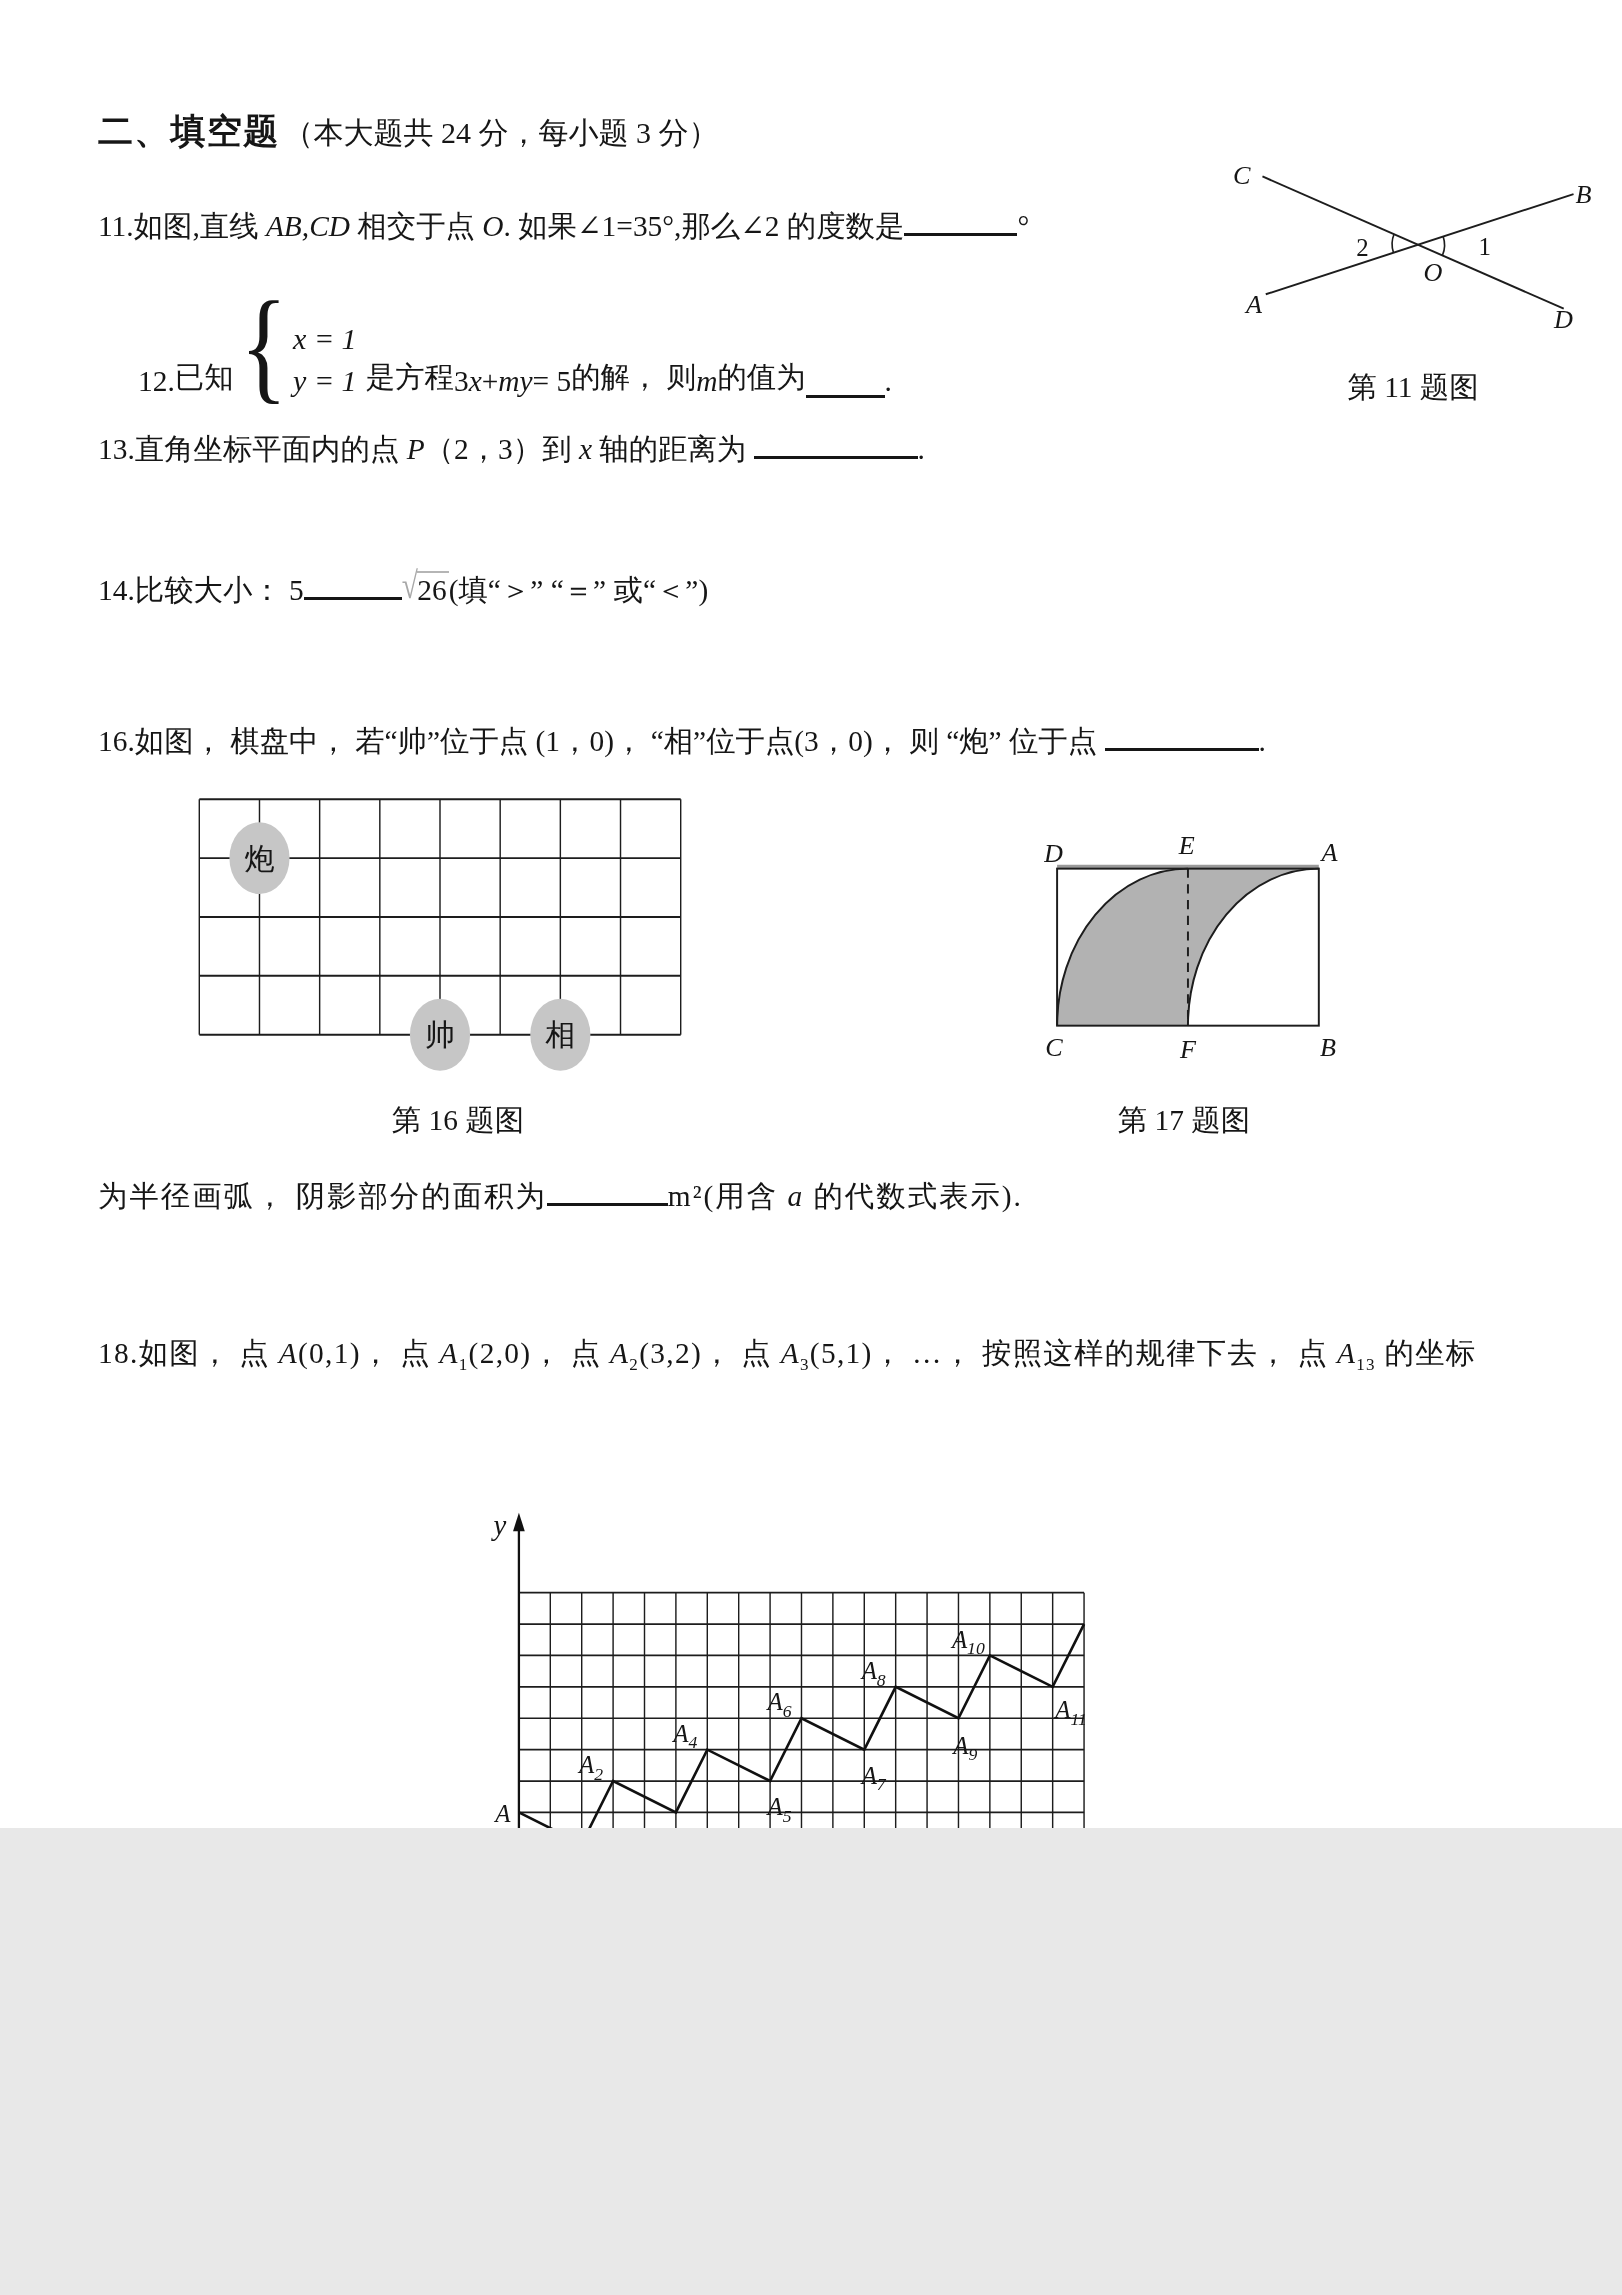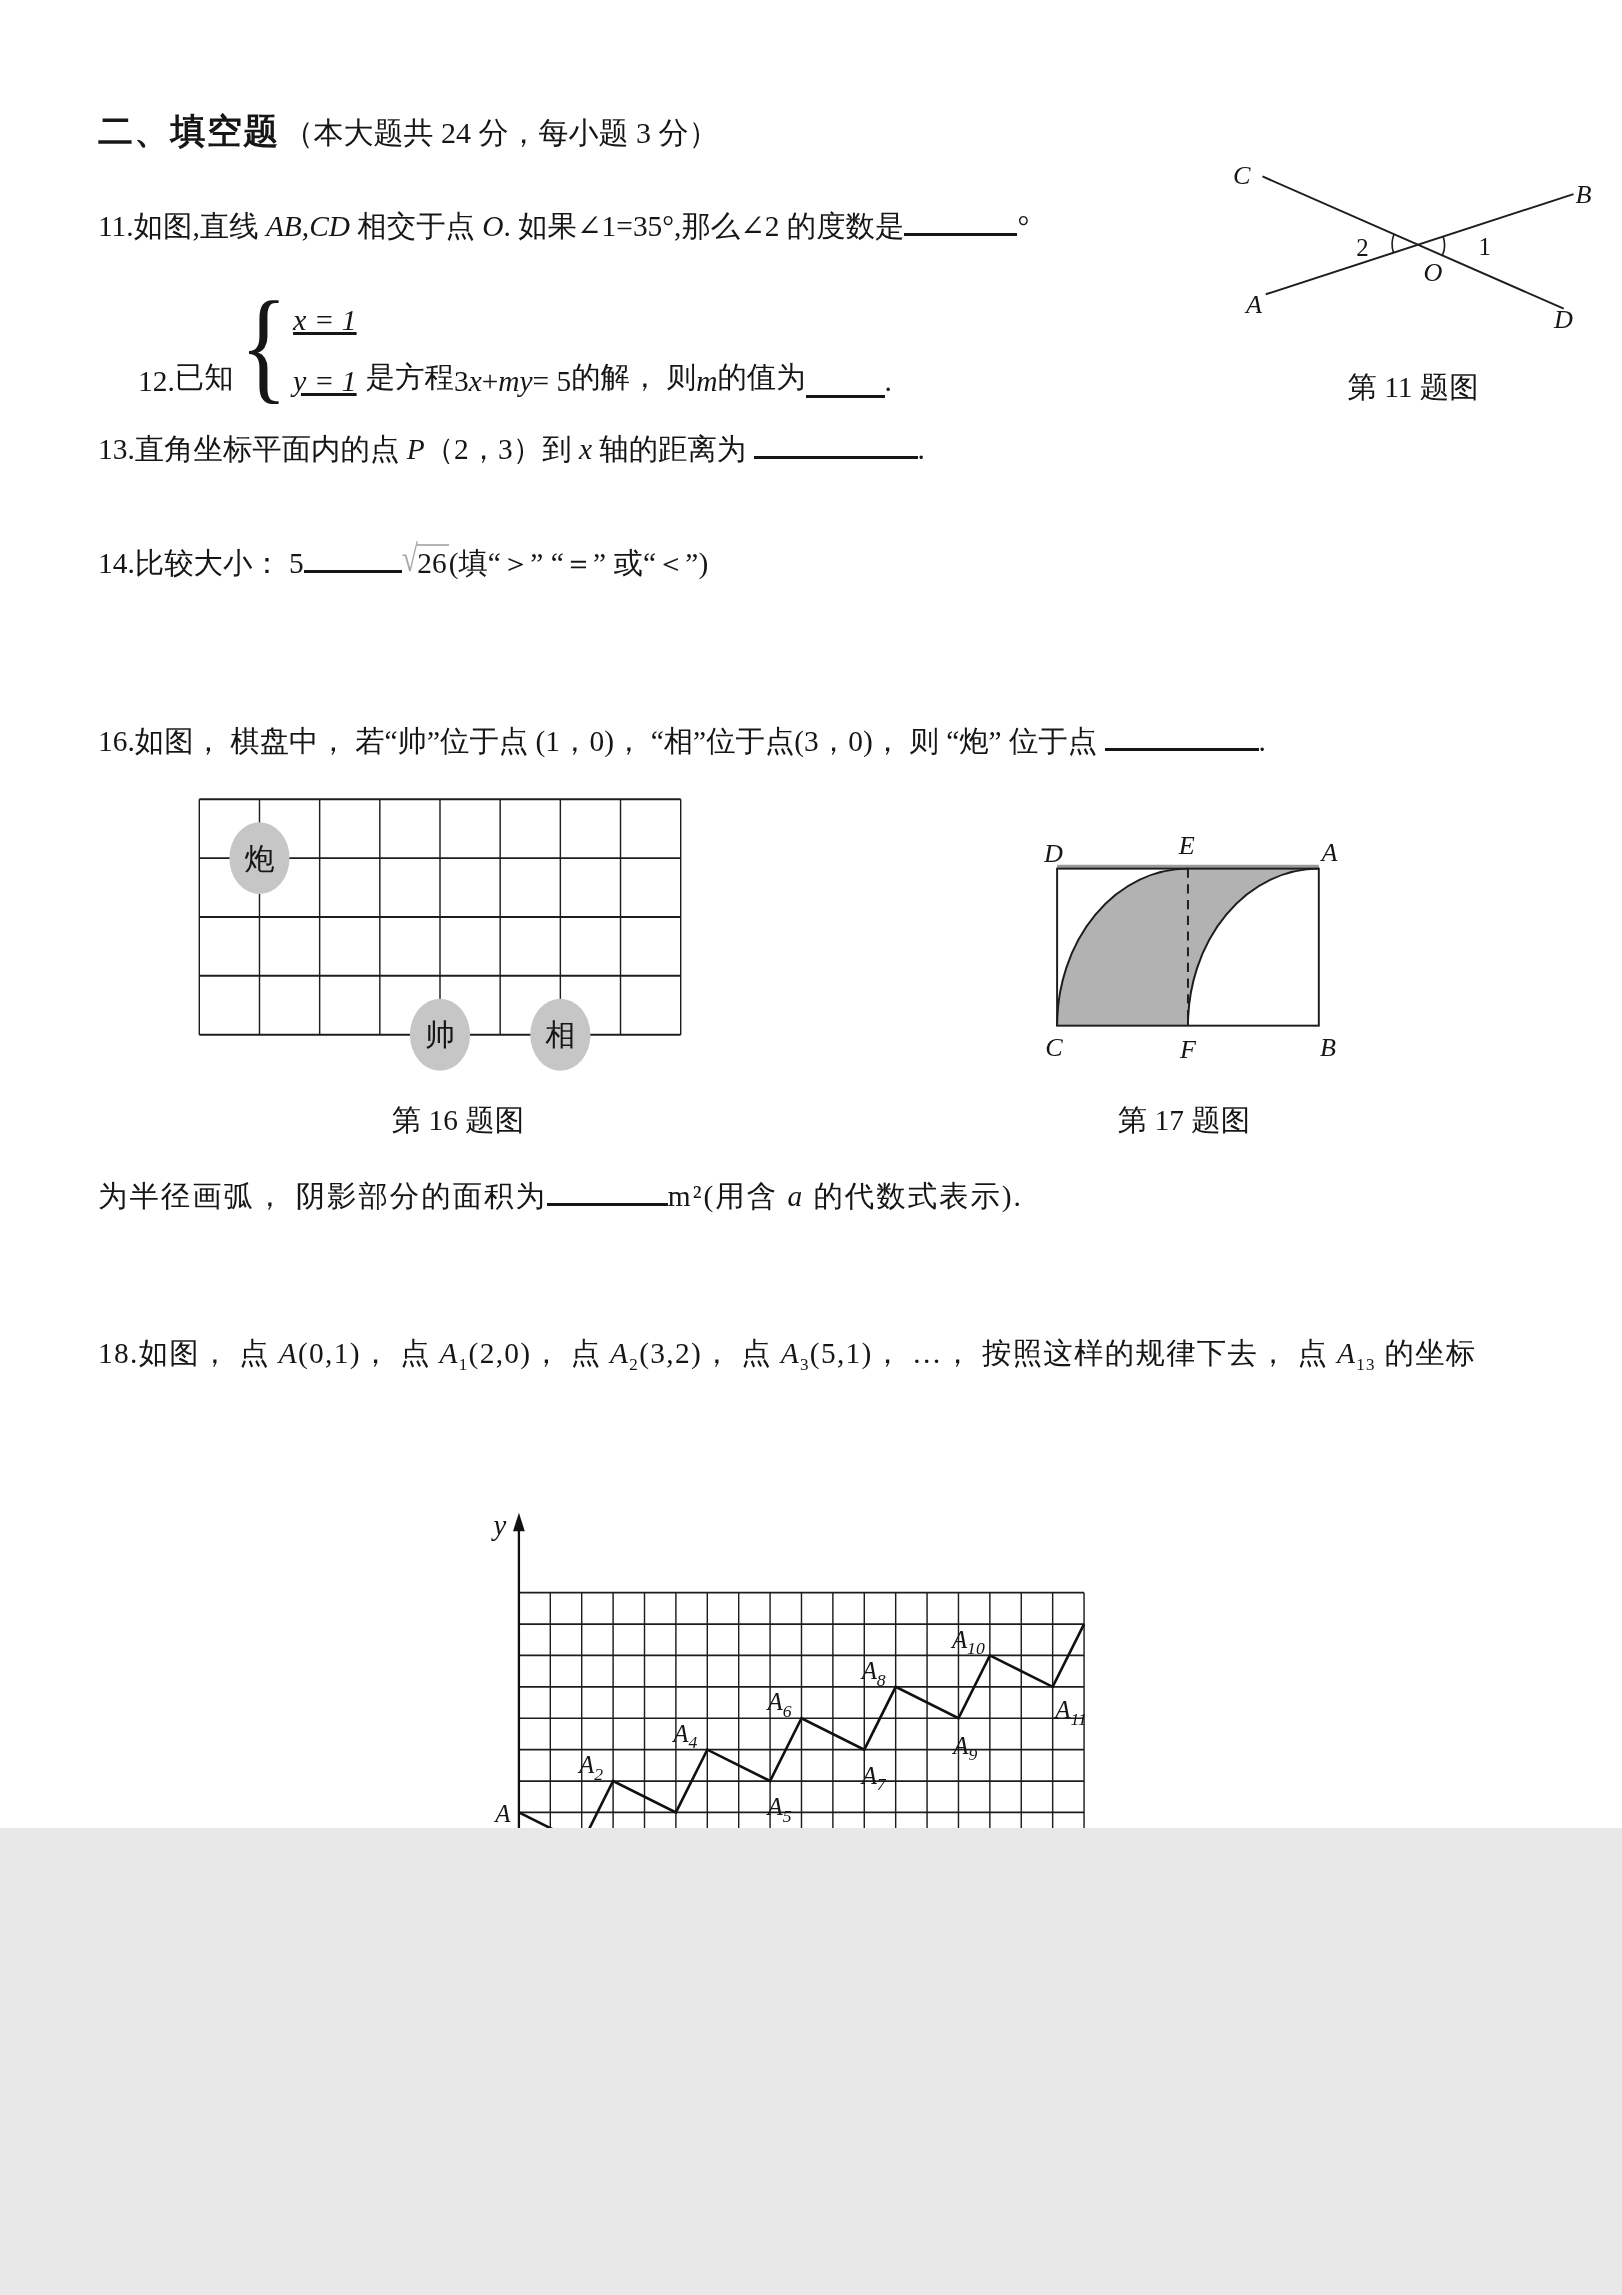--- a/index.html
+++ b/index.html
@@ -16,21 +16,21 @@
   .radicand{border-top:2.6px solid #161616;padding:0.7px 2px 0 0.7px;}
   .light .rad{color:#a8a8a8;}
   .light .radicand{border-top-color:#b5b5b5;}
   .cap{position:absolute;width:222px;text-align:center;font-size:29.4px;white-space:nowrap;}
   .fig{position:absolute;}
   svg text{fill:#161616;}
   .sit{font:italic 40px "Liberation Serif",serif;}
   .snum{font:38px "Liberation Serif",serif;}
   .q12wrap{position:absolute;left:98px;top:293px;display:flex;align-items:flex-end;font-size:29.4px;white-space:nowrap;margin-left:40px;}
   .brace{font-size:124px;font-weight:400;line-height:.85;display:inline-block;transform:scaleX(.8);}
-  .eqcol{display:inline-flex;flex-direction:column;gap:27px;margin:0 9.2px 0 0;font-size:30px;text-decoration:underline;}
+  .eqcol{display:inline-flex;flex-direction:column;gap:8px;margin:0 9.2px 0 0;font-size:30px;}
   .wide{letter-spacing:2px;}
   .footer{position:absolute;left:1404px;top:1980px;width:217px;overflow:hidden;font-size:27.5px;
           letter-spacing:3.9px;white-space:nowrap;}
   .artifact{position:absolute;left:1610px;top:1930px;width:1.3px;height:59px;background:#c9c9c9;}
 </style>
 </head>
 <body>
 
 <div class="page">
 
@@ -75,21 +75,21 @@
       <span class="it">m</span>
       <span> 的值为</span>
       <span class="blank" style="width:79px;"></span>
       <span>.</span>
   </div>
 
   <div class="line" style="left:98px;top:431px;">
     <span>13.</span><span>直角坐标平面内的点 </span><span class="it">P</span><span>（2，3）到 </span><span class="it">x</span><span> 轴的距离为 </span><span class="blank" style="width:164px;"></span><span>.</span>
   </div>
 
-  <div class="line light" style="left:98px;top:545px;">
+  <div class="line light" style="left:98px;top:572px;">
     <span>14.</span><span>比较大小： 5</span><span class="blank" style="width:98px;"></span><span class="rad">√</span><span class="radicand">26</span><span>(填“＞” “＝” 或“＜”)</span>
   </div>
 
 
   <div class="line" style="left:98px;top:723px;">
     <span>16.</span><span>如图， 棋盘中， 若“帅”位于点 (1，0)，  “相”位于点(3，0)， 则 “炮”  位于点 </span><span class="blank" style="width:154px;"></span><span>.</span>
   </div>
 
   <svg id="fig16-svg" class="fig" style="left:198px;top:794px;" width="484" height="314" viewBox="0 0 740 480">
       <line x1="2" y1="8" x2="738" y2="8" stroke="#1d1d1d" stroke-width="3"></line>

